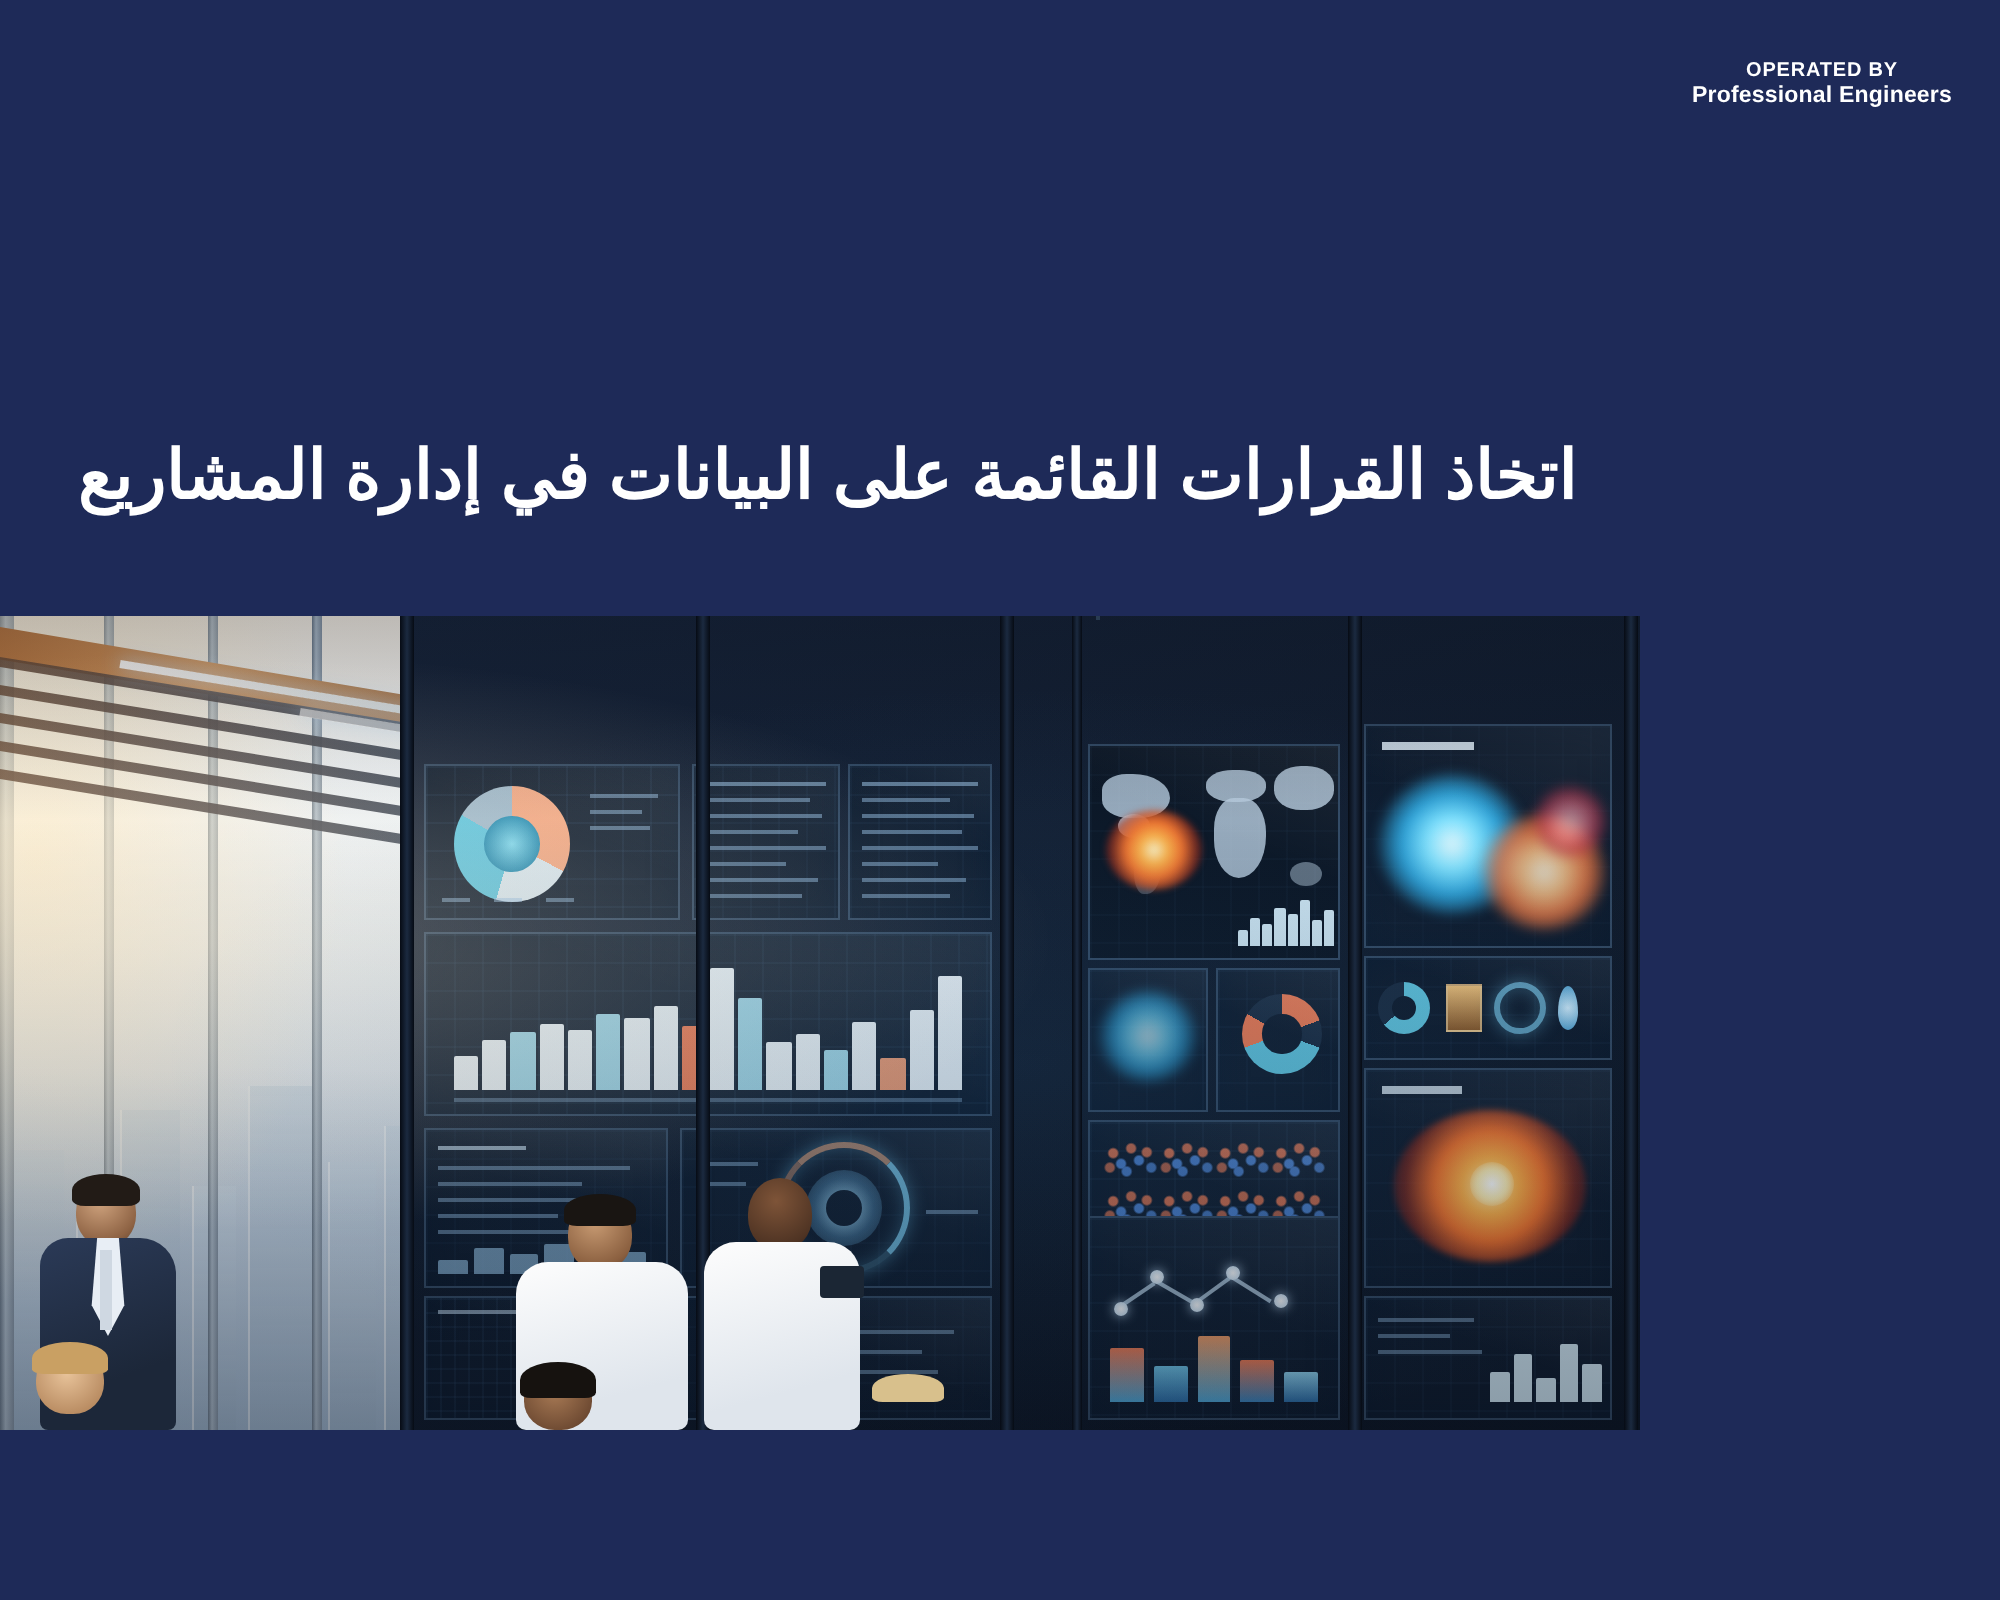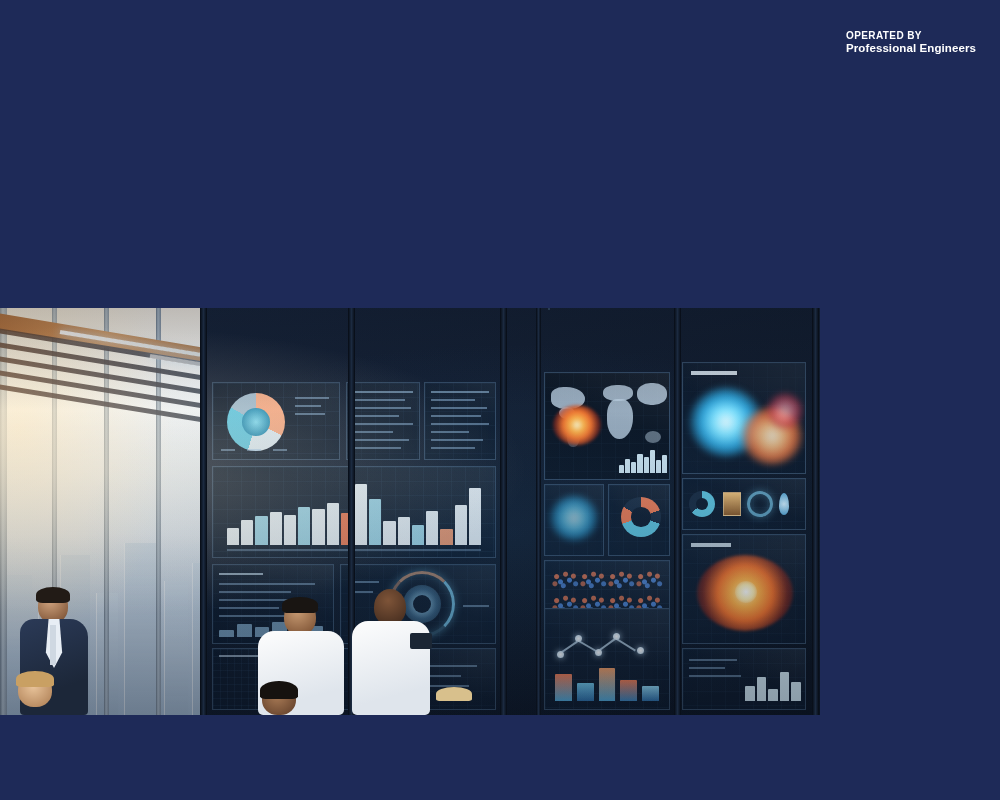--- a/index.html
+++ b/index.html
@@ -23,21 +23,21 @@
     display: flex; flex-direction: column;
     align-items: center; justify-content: flex-start;
   }
   .shield-wrap {
     position: relative;
     width: 78px; height: 76px;
   }
   .shield-wrap svg { display: block; width: 78px; height: 76px; }
   .logo-caption {
     margin-top: 4px;
-    text-align: left;
+    text-align: center;
     line-height: 1.18;
   }
   .logo-caption .l1 {
     display: block;
     color: #ffffff;
     font-size: 10px;
     font-weight: bold;
     letter-spacing: 0.4px;
   }
   .logo-caption .l2 {
@@ -240,20 +240,21 @@
 
 <div id="page">
 
   <div class="logo-block">
     <div class="logo-caption">
       <span class="l1">OPERATED BY</span>
       <span class="l2">Professional Engineers</span>
     </div>
   </div>
 
+  <div class="title">اتخاذ القرارات القائمة على البيانات في إدارة المشاريع</div>
 
   <div class="hero">
 
     <div class="window-wall">
       <div class="glass-city">
         <div class="bldg" style="left:6px;  width:26px; height:140px;"></div>
         <div class="bldg" style="left:38px; width:18px; height:106px;"></div>
         <div class="bldg" style="left:60px; width:30px; height:160px;"></div>
         <div class="bldg" style="left:96px; width:22px; height:122px;"></div>
         <div class="bldg" style="left:124px;width:34px; height:172px;"></div>

